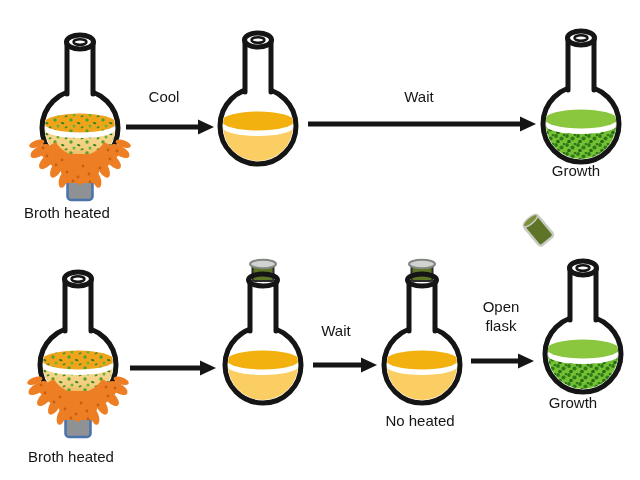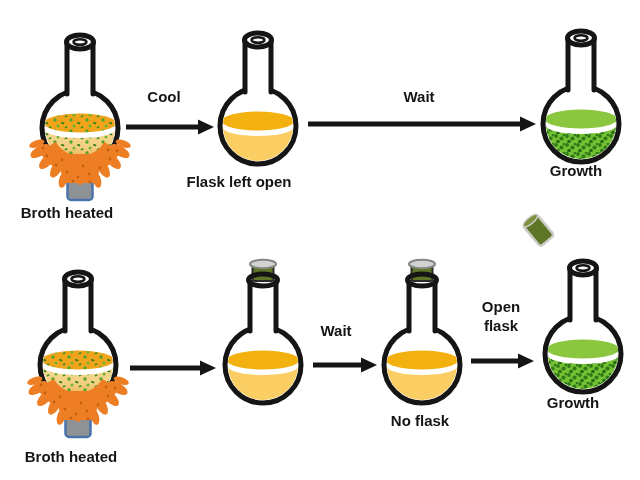--- a/index.html
+++ b/index.html
@@ -1,19 +1,19 @@
 <!DOCTYPE html>
 <html><head>
 <meta charset="utf-8">
 <style>
   html,body{margin:0;padding:0;background:#fff;}
   .canvas{position:relative;width:640px;height:480px;background:#fff;overflow:hidden;
           font-family:"Liberation Sans",sans-serif;}
   .canvas svg.stage{position:absolute;left:0;top:0;}
-  .lbl{position:absolute;font-weight:bold;font-size:15px;line-height:1.25;
+  .lbl{position:absolute;font-weight:normal;font-size:15px;line-height:1.25;
        color:#151515;text-align:center;white-space:normal;}
 </style>
 </head>
 <body>
 
 <div class="canvas">
 
   <svg class="stage" width="640" height="480">
     <defs>
       <clipPath id="bulb">
@@ -167,23 +167,22 @@
     <use href="#flaskSealed" x="362" y="267"></use>
     <g>
       <line x1="471" y1="361" x2="520" y2="361" stroke="#151515" stroke-width="5"></line>
       <polygon points="534,361 518,353.5 518,368.5" fill="#151515"></polygon>
     </g>
     <use href="#flaskGrowth" x="523" y="256"></use>
   </svg>
 
   <div class="lbl" style="left:7px;top:204px;width:120px">Broth heated</div>
   <div class="lbl" style="left:134px;top:88px;width:60px">Cool</div>
-  <div class="lbl" style="left:164px;top:173px;width:150px">Flask left open</div>
   <div class="lbl" style="left:389px;top:88px;width:60px">Wait</div>
   <div class="lbl" style="left:526px;top:162px;width:100px">Growth</div>
 
   <div class="lbl" style="left:11px;top:448px;width:120px">Broth heated</div>
   <div class="lbl" style="left:306px;top:322px;width:60px">Wait</div>
-  <div class="lbl" style="left:345px;top:412px;width:150px">No flask</div>
+  <div class="lbl" style="left:345px;top:412px;width:150px">No heated</div>
   <div class="lbl" style="left:477px;top:298px;width:48px">Open flask</div>
   <div class="lbl" style="left:523px;top:394px;width:100px">Growth</div>
 
 </div>
 
 </body></html>

